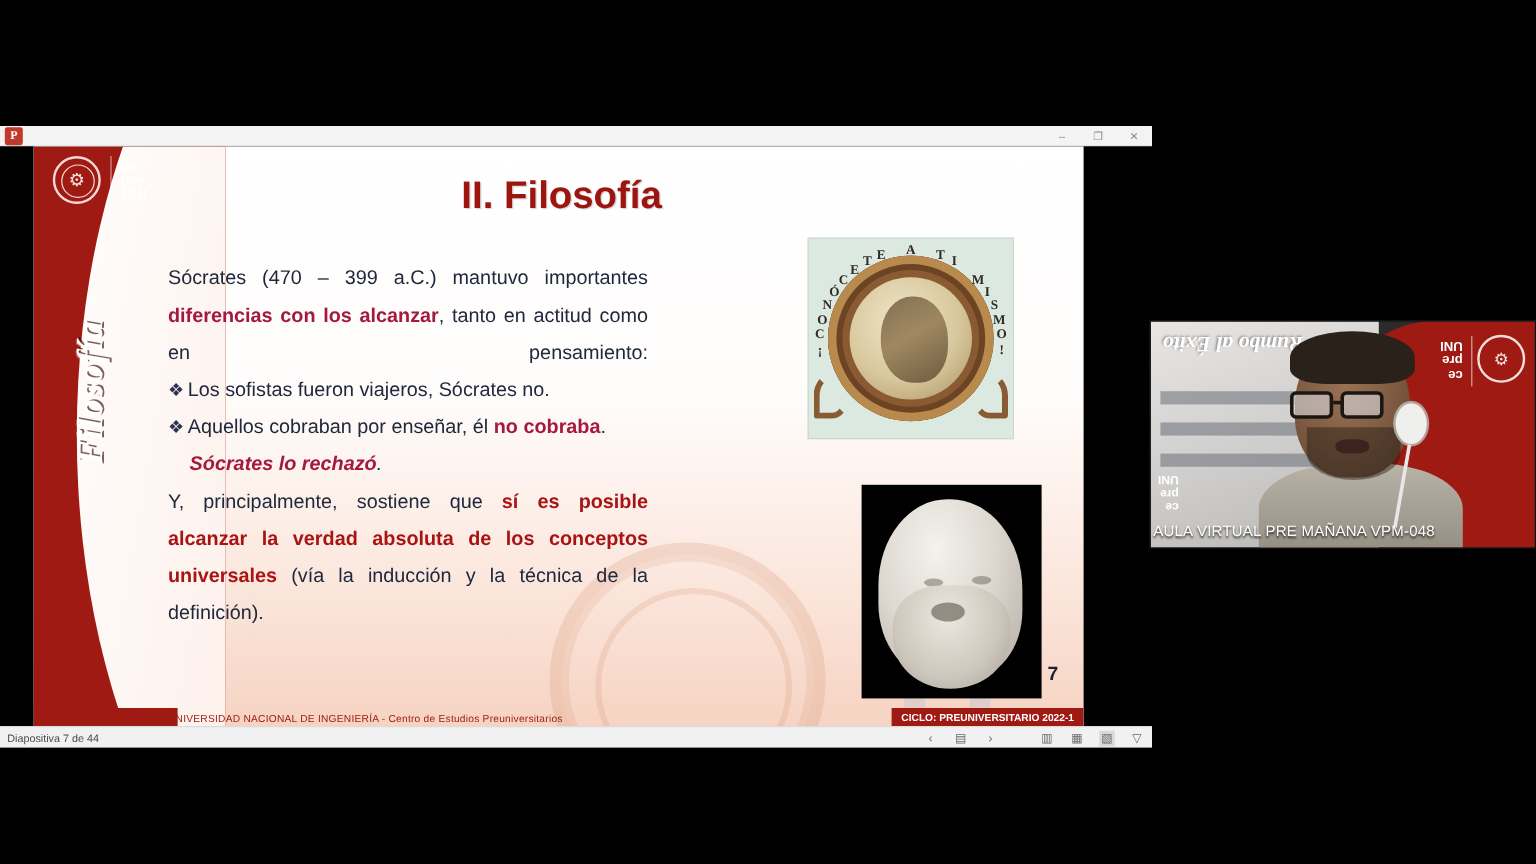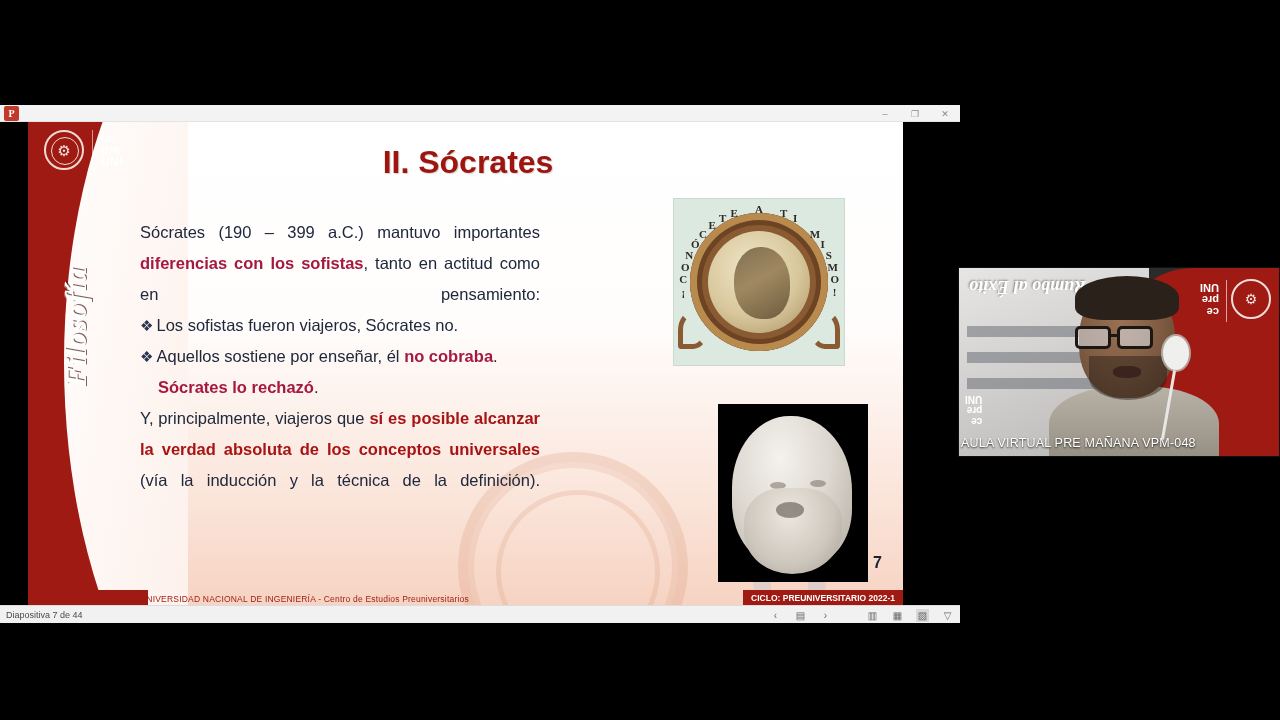--- a/index.html
+++ b/index.html
@@ -135,21 +135,21 @@
     font-family: "Liberation Sans", sans-serif;
   }
   #body-text p { margin: 0; }
   .just { text-align: justify; text-align-last: justify; }
   .left { text-align: center; text-align-last: left; }
   .hl { color: #a4193d; font-weight: bold; }
   .hl2 { color: #a81414; font-weight: bold; }
   .bullet::before {
     content: "\2756"; color: #2b3550; margin-right: 3px; font-size: 15px;
   }
-  .indent { padding-left: 18px; }
+  .indent { padding-left: 18px; font-style: italic; }
 
   
   #coin {
     position: absolute; left: 645px; top: 76px; width: 172px; height: 168px;
     background: #dce9e1; border: 1px solid #cbd9d0; overflow: hidden;
   }
   #coin-ring {
     position: absolute; left: 16px; top: 14px; width: 138px; height: 138px;
     border-radius: 50%; background: #8a5a32;
     box-shadow: inset 0 0 0 7px #b98a4e, inset 0 0 0 12px #6d4423;
@@ -370,28 +370,28 @@
           <div id="cepre-sep"></div>
           <div id="cepre-text">
             <div>ce</div>
             <div>pre</div>
             <div>UNI</div>
           </div>
         </div>
 
         <div id="filosofia">Filosofía</div>
 
-        <div id="slide-title">II. Sócrates</div>
+        <div id="slide-title">II. Filosofía</div>
 
         <div id="body-text">
-          <p class="just"><span>Sócrates (190 – 399 a.C.) mantuvo importantes </span><span class="hl">diferencias con los sofistas</span><span>, tanto en actitud como en pensamiento:</span></p>
+          <p class="just"><span>Sócrates (470 – 399 a.C.) mantuvo importantes </span><span class="hl">diferencias con los alcanzar</span><span>, tanto en actitud como en pensamiento:</span></p>
           <p class="left bullet"><span>Los sofistas fueron viajeros,  Sócrates no.</span></p>
-          <p class="left bullet"><span>Aquellos sostiene por enseñar, él </span><span class="hl">no cobraba</span><span>.</span></p>
+          <p class="left bullet"><span>Aquellos cobraban por enseñar, él </span><span class="hl">no cobraba</span><span>.</span></p>
           <p class="left indent"><span class="hl">Sócrates lo rechazó</span><span>.</span></p>
-          <p class="just"><span>Y, principalmente, viajeros que </span><span class="hl2">sí es posible alcanzar la verdad absoluta de los conceptos universales</span><span> (vía la inducción y la técnica de la definición).</span></p>
+          <p class="just"><span>Y, principalmente, sostiene que </span><span class="hl2">sí es posible alcanzar la verdad absoluta de los conceptos universales</span><span> (vía la inducción y la técnica de la definición).</span></p>
         </div>
 
         <div id="coin">
           <div id="coin-ring">
             <div id="coin-face">
               <div id="coin-head"></div>
             </div>
           </div>
           <div id="coin-scroll-l"></div>
           <div id="coin-scroll-r"></div>

